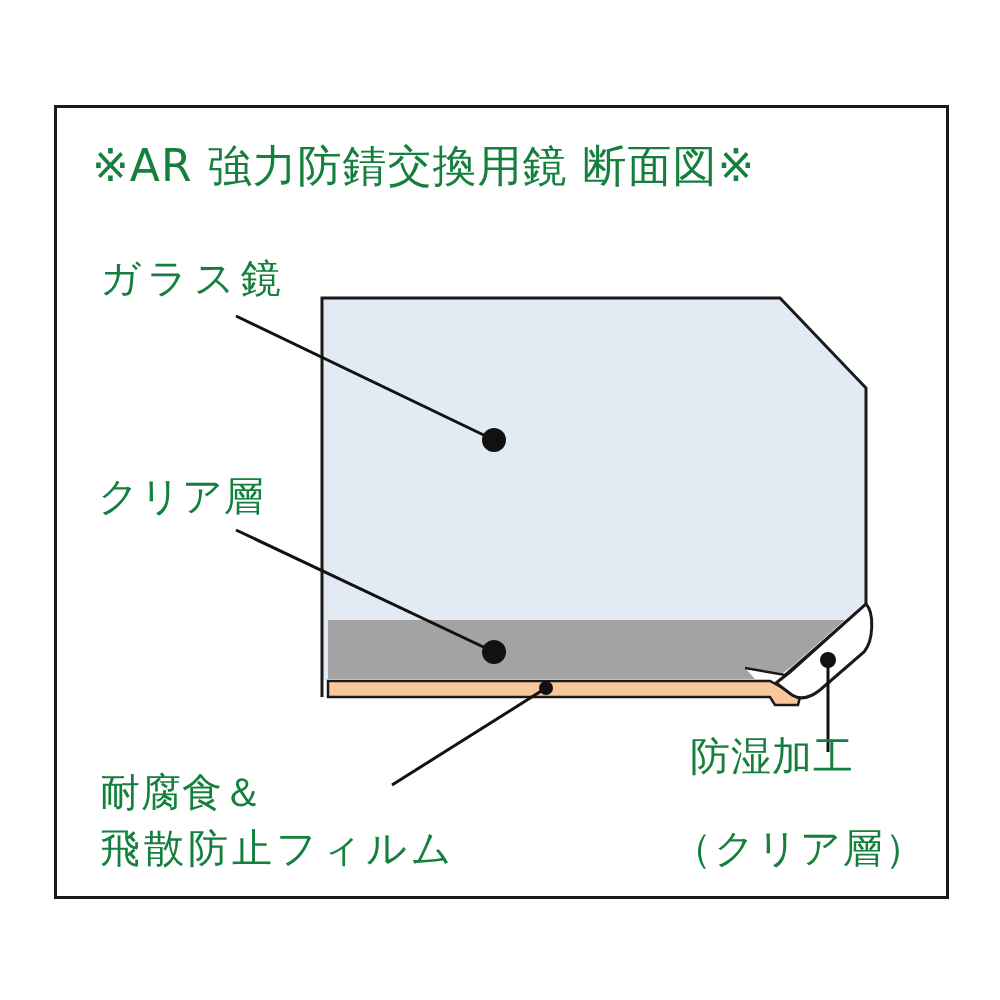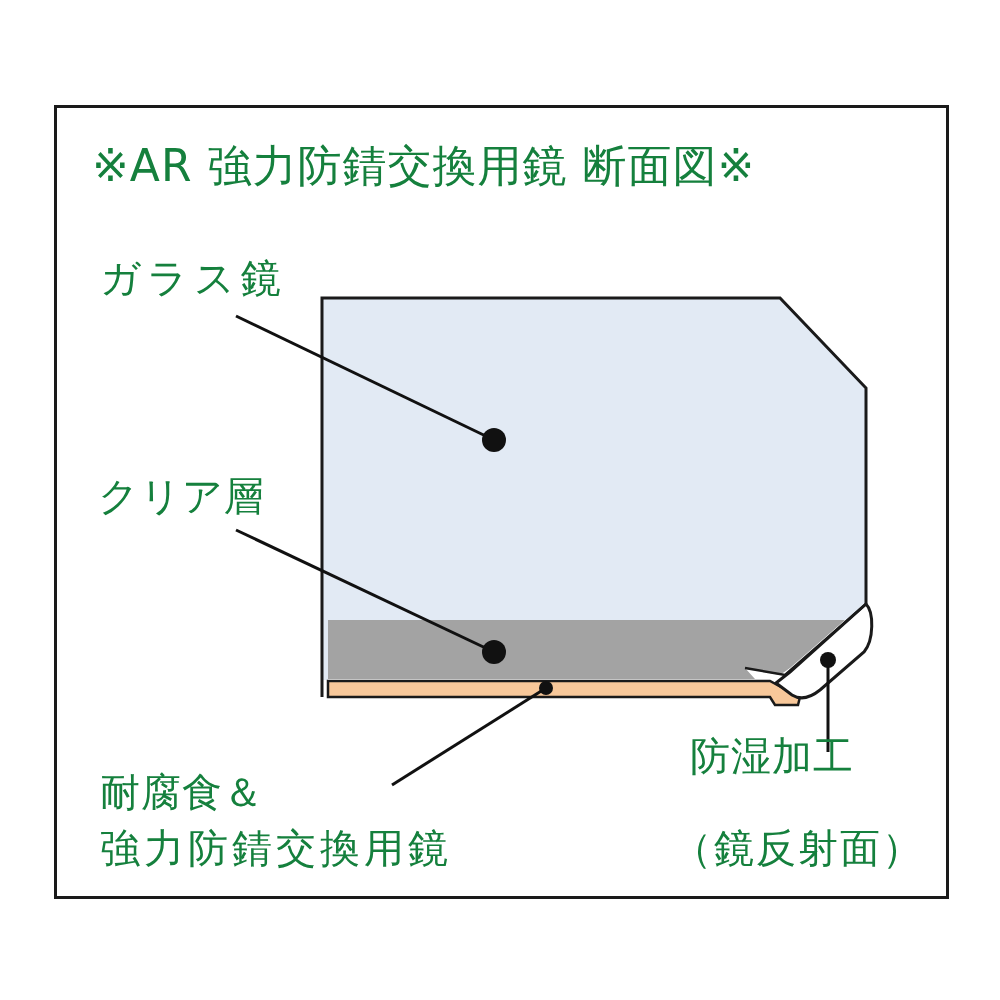--- a/index.html
+++ b/index.html
@@ -46,15 +46,15 @@
   <circle cx="546" cy="688" r="7" fill="#111"></circle>
 
   <line x1="828" y1="660" x2="828" y2="752" stroke="#111" stroke-width="3"></line>
   <circle cx="828" cy="660" r="8" fill="#111"></circle>
 </svg>
 
 <div class="label title">※AR 強力防錆交換用鏡 断面図※</div>
 <div class="label lbl-glass">ガラス鏡</div>
 <div class="label lbl-reflect">クリア層</div>
 <div class="label lbl-film1">耐腐食＆</div>
-<div class="label lbl-film2">強力防錆交換用鏡</div>
+<div class="label lbl-film2">飛散防止フィルム</div>
 <div class="label lbl-moist1">防湿加工</div>
-<div class="label lbl-moist2">（鏡反射面）</div>
+<div class="label lbl-moist2">（クリア層）</div>
 
 </body></html>

